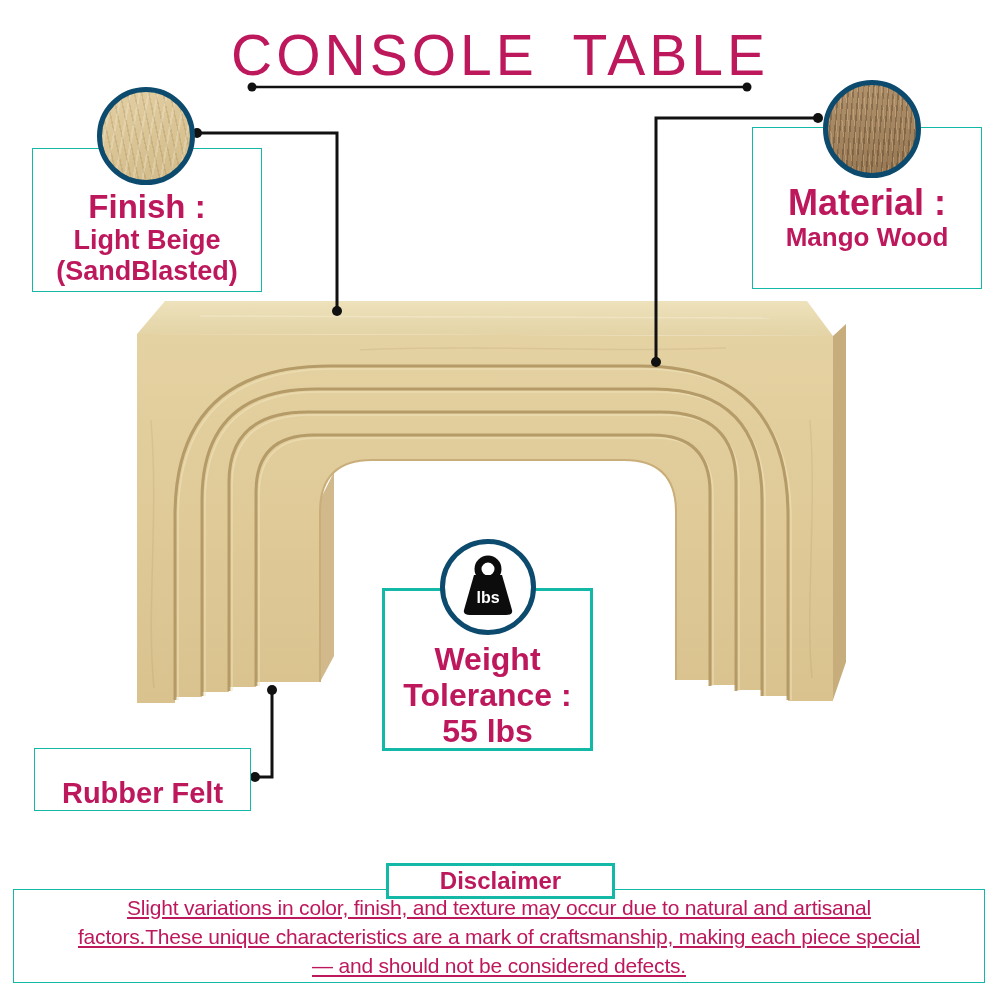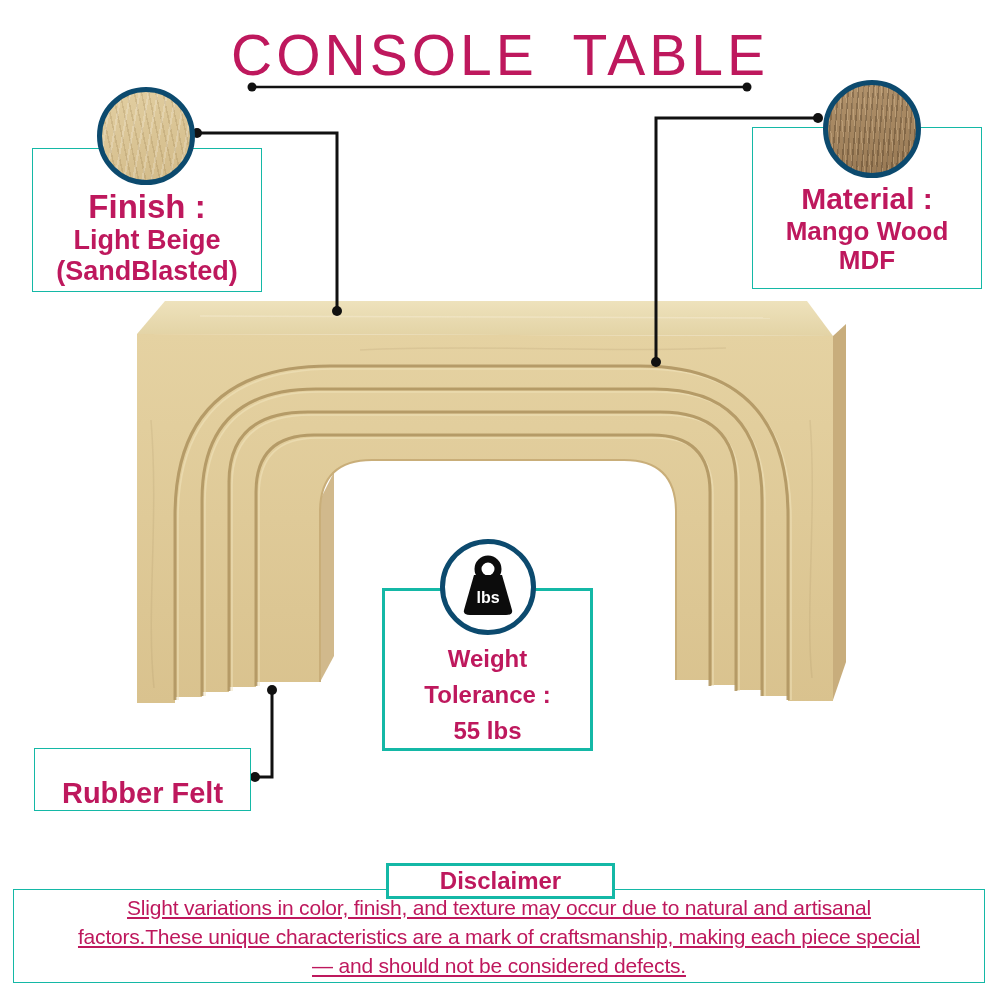--- a/index.html
+++ b/index.html
@@ -20,24 +20,24 @@
      background-image:
        repeating-linear-gradient(95deg, rgba(55,38,20,.30) 0 1.5px, rgba(55,38,20,0) 1.5px 5px),
        repeating-linear-gradient(85deg, rgba(255,231,193,.22) 0 1px, rgba(255,231,193,0) 1px 6px),
        linear-gradient(170deg,#b2936c,#977853);}
   .swatch.weight{left:440px;top:539px;width:96px;height:96px;background:#fff;border-width:5px;
      display:flex;align-items:center;justify-content:center;}
   .box-finish{left:32px;top:148px;width:230px;height:144px;padding-top:40px;}
   .box-finish .head{font-size:33px;font-weight:800;line-height:1.1;}
   .box-finish .val{font-size:27px;font-weight:700;line-height:1.12;}
   .box-material{left:752px;top:127px;width:230px;height:162px;padding-top:54px;}
-  .box-material .head{font-size:30px;font-weight:800;line-height:1.15;}
+  .box-material .head{font-size:36px;font-weight:800;line-height:1.15;}
   .box-material .val{font-size:26px;font-weight:700;line-height:1.15;}
   .box-weight{left:382px;top:588px;width:211px;height:163px;border-width:3px;padding-top:50px;}
-  .box-weight .wline{font-size:24px;font-weight:700;line-height:36px;}
+  .box-weight .wline{font-size:32px;font-weight:700;line-height:36px;}
   .box-rubber{left:34px;top:748px;width:217px;height:63px;display:flex;
               align-items:flex-end;justify-content:center;font-size:29px;font-weight:700;}
   .disc-tab{left:386px;top:855px;width:229px;height:36px;border-width:3px;z-index:3;
             font-size:24px;font-weight:700;line-height:30px;margin-top:8px;}
   .disc-box{left:13px;top:889px;width:972px;height:94px;z-index:2;
             font-size:21px;font-weight:500;line-height:29px;padding-top:3px;letter-spacing:-0.2px;text-decoration:underline;}
 </style>
 </head>
 <body>
 
@@ -122,21 +122,20 @@
   <div class="cbox box-finish">
     <div class="head">Finish :</div>
     <div class="val">Light Beige</div>
     <div class="val">(SandBlasted)</div>
   </div>
   <div class="swatch finish"></div>
 
   <div class="cbox box-material">
     <div class="head">Material :</div>
     <div class="val">Mango Wood</div>
-    <div class="val">MDF</div>
   </div>
   <div class="swatch material"></div>
 
   <div class="cbox box-weight">
     <div class="wline">Weight</div>
     <div class="wline">Tolerance :</div>
     <div class="wline">55 lbs</div>
   </div>
   <div class="swatch weight">
     <svg width="64" height="66" viewBox="0 0 64 66">

